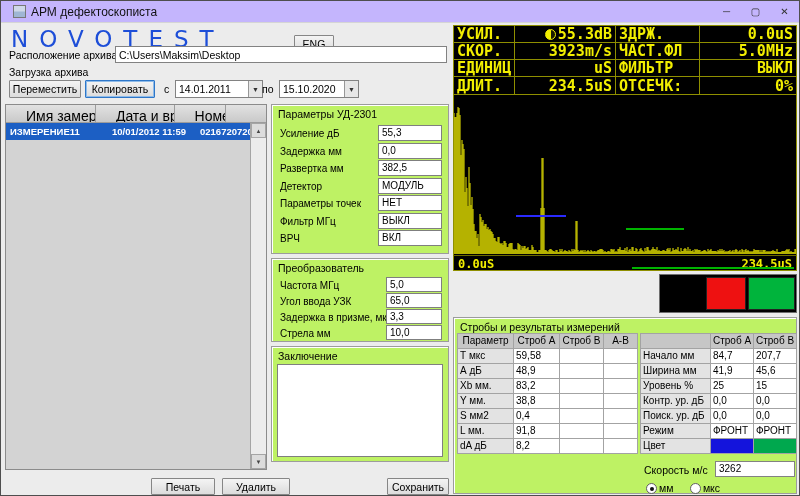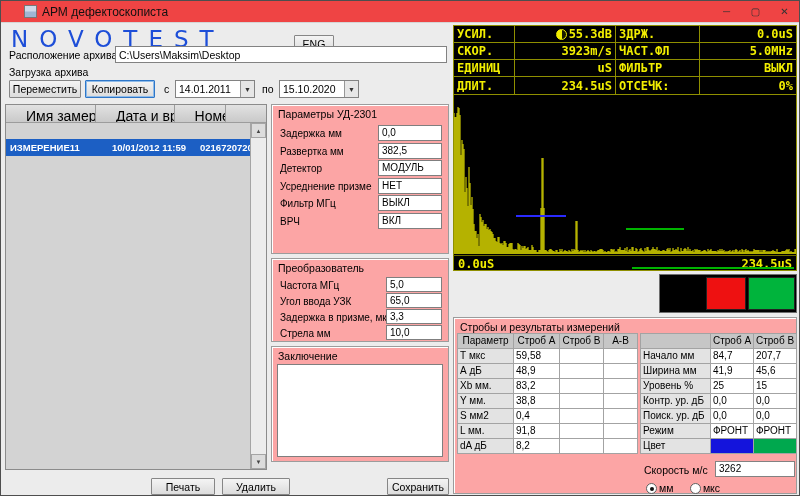--- a/index.html
+++ b/index.html
@@ -1,20 +1,20 @@
 <!DOCTYPE html>
 <html><head>
 <meta charset="utf-8">
 <style>
 *{margin:0;padding:0;box-sizing:border-box}
 body{font-family:"Liberation Sans",sans-serif;background:#555}
 .window{position:relative;width:800px;height:496px;background:#ececec;border:1px solid #4e4e4e;overflow:hidden}
 
 
-.titlebar{position:absolute;left:0;top:0;right:0;height:22px;background:#ef4444;border-bottom:1px solid #d5d5d5;display:flex;align-items:center;padding-left:23px}
+.titlebar{position:absolute;left:0;top:0;right:0;height:22px;background:#c4b5fd;border-bottom:1px solid #d5d5d5;display:flex;align-items:center;padding-left:12px}
 .app-icon{width:13px;height:13px;margin-right:5px;border:1px solid #777;background:linear-gradient(#cfd8e8 49%,#9fb6d4 51%)}
 .title{font-size:12px;color:#111}
 .winbtns{margin-left:auto;display:flex;height:22px}
 .wbtn{width:29px;display:flex;align-items:center;justify-content:center;font-size:10px;color:#333}
 
 
 .logo{position:absolute;left:10px;top:25px;font-size:23px;font-weight:normal;letter-spacing:11px;color:#1d4ed8;font-family:"DejaVu Sans",sans-serif}
 .lbl{position:absolute;font-size:10.5px;color:#000;white-space:nowrap}
 .btn{position:absolute;display:flex;align-items:center;justify-content:center;font-size:10.5px;background:linear-gradient(#f4f4f4,#dcdcdc);border:1px solid #868686;border-radius:1px;color:#000}
 .btn.focused{border-color:#2e77c9;box-shadow:inset 0 0 0 1px #8fbbe8}
@@ -28,33 +28,33 @@
 .hc{background:linear-gradient(#e2e2e2,#c9c9c9);border-right:1px solid #9c9c9c;border-bottom:1px solid #9c9c9c;font-size:14px;font-weight:normal;padding:3px 20px;white-space:nowrap;overflow:hidden}
 .hc.fill{flex:1;border-right:none}
 .lrow{display:flex;height:17px;color:#fff;font-weight:bold}
 .lc{font-size:9.5px;padding:3px 4px;white-space:nowrap;overflow:hidden}
 .w1{width:102px}.w2{width:88px}.w3{width:54px}
 .vscroll{position:absolute;top:18px;right:0;bottom:0;width:16px;background:#ececec;border-left:1px solid #a5a5a5}
 .sarr{position:absolute;left:0;right:0;height:15px;background:#dcdcdc;border:1px solid #a5a5a5;display:flex;align-items:center;justify-content:center;font-size:6px;color:#444}
 .sarr.up{top:0}.sarr.dn{bottom:0}
 
 
-.gb{position:absolute;border:1px solid #9c9c9c;box-shadow:inset 1px 1px 0 #fff;background:#fca5a5}
+.gb{position:absolute;border:1px solid #9c9c9c;box-shadow:inset 1px 1px 0 #fff;background:#bef264}
 .gbt{position:absolute;left:6px;top:3px;font-size:10.5px;white-space:nowrap}
 .prows{position:absolute;left:0;right:0;top:20px}
 .prow{position:relative;height:17.5px}
 .plabel{position:absolute;left:8px;top:3px;font-size:10px;white-space:nowrap}
 .pval{position:absolute;right:6px;top:0;width:64px;height:16px;background:#fff;border:1px solid #7f7f7f;font-size:10px;padding:1px 3px;white-space:nowrap;overflow:hidden}
 .narrow .prow{height:16px}
 .narrow .pval{width:56px;height:15px}
 .conc{position:absolute;left:5px;top:17px;width:166px;height:93px;border:1px solid #7f7f7f;background:#fff;resize:none;font-family:"Liberation Sans",sans-serif;font-size:10px}
 
 
 .disp{position:absolute;left:452px;top:24px;width:344px;height:70px;background:#000;border:1px solid #8f8f00;display:grid;grid-template-columns:61px 101px 84px 96px;grid-auto-rows:17px}
-.dcell{display:flex;align-items:center;padding:0 3px;border-right:1px solid #8f8f00;border-bottom:1px solid #8f8f00;color:#f2ee00;font-family:"DejaVu Sans Mono",monospace;font-weight:bold;font-size:12px;white-space:nowrap;overflow:hidden}
+.dcell{display:flex;align-items:center;padding:0 3px;border-right:1px solid #8f8f00;border-bottom:1px solid #8f8f00;color:#f2ee00;font-family:"DejaVu Sans Mono",monospace;font-weight:bold;font-size:15px;white-space:nowrap;overflow:hidden}
 .dcell:nth-child(4n){border-right:none}
 .dcell:nth-child(n+13){border-bottom:none}
 .dcell.val{justify-content:flex-end}
 .knob{display:none;width:11px;height:11px;border-radius:50%;border:1px solid #f2ee00;background:linear-gradient(90deg,#f2ee00 50%,#1a1a00 50%);margin-right:2px;flex:0 0 auto}
 
 
 .ascan{position:absolute;left:452px;top:94px;width:344px;height:160px;background:#000;border-left:1px solid #8f8f00;border-right:1px solid #8f8f00}
 .gate{position:absolute;height:2px}
 .scale{position:absolute;left:452px;top:254px;width:344px;height:16px;background:#000;border:1px solid #8f8f00;border-top:1px solid #6a6a00;color:#f2ee00;font-family:"DejaVu Sans Mono",monospace;font-weight:bold;font-size:12px}
 .scale .sl{position:absolute;left:4px;top:1px}
@@ -99,73 +99,77 @@
   <button class="btn" style="left:293px;top:34px;width:40px;height:17px">ENG</button>
 
   <span class="lbl" style="left:8px;top:48px">Расположение архива:</span>
   <div class="field" style="left:114px;top:45px;width:332px;height:17px">C:\Users\Maksim\Desktop</div>
 
   <span class="lbl" style="left:8px;top:65px">Загрузка архива</span>
 
   <button class="btn" style="left:8px;top:79px;width:72px;height:18px">Переместить</button>
   <button class="btn focused" style="left:84px;top:79px;width:70px;height:18px">Копировать</button>
   <span class="lbl" style="left:163px;top:82px">с</span>
-  <div class="field combo" style="left:174px;top:79px;width:80px;height:18px">
+  <div class="field combo" style="left:174px;top:79px;width:88px;height:18px">
     <span>14.01.2011</span>
     <span class="carrow">▼</span>
   </div>
   <span class="lbl" style="left:261px;top:82px">по</span>
   <div class="field combo" style="left:278px;top:79px;width:80px;height:18px">
     <span>15.10.2020</span>
     <span class="carrow">▼</span>
   </div>
 
   <div class="list">
     <div class="lhead">
       <div class="hc w1">Имя замера</div>
       <div class="hc w2">Дата и время</div>
       <div class="hc w3">Номер</div>
       <div class="hc fill"></div>
     </div>
-    <div class="lrow" style="background: rgb(28, 95, 196); margin-top: 16px;">
+    <div class="lrow" style="background: rgb(28, 95, 196);">
       <div class="lc w1">ИЗМЕРЕНИЕ11</div>
       <div class="lc w2">10/01/2012 11:59</div>
       <div class="lc w3">0216720720</div>
     </div>
     <div class="vscroll">
       <span class="sarr up">▲</span>
       <span class="sarr dn">▼</span>
     </div>
   </div>
 
   <button class="btn" style="left:150px;top:477px;width:64px;height:17px">Печать</button>
   <button class="btn" style="left:221px;top:477px;width:68px;height:17px">Удалить</button>
   <button class="btn" style="left:386px;top:477px;width:62px;height:17px">Сохранить</button>
 
   <div class="gb" style="left:270px;top:103px;width:178px;height:150px">
     <span class="gbt">Параметры УД-2301</span>
     <div class="prows" id="dp-rows">
+    <div class="prow">
+      <span class="plabel">Усиление дБ</span>
+      <span class="pval">55,3</span>
+    </div>
 
     <div class="prow">
       <span class="plabel">Задержка мм</span>
       <span class="pval">0,0</span>
     </div>
 
     <div class="prow">
       <span class="plabel">Развертка мм</span>
       <span class="pval">382,5</span>
     </div>
 
     <div class="prow">
       <span class="plabel">Детектор</span>
       <span class="pval">МОДУЛЬ</span>
     </div>
 
     <div class="prow">
-      <span class="plabel">Усреднение призме</span>
+      <span class="plabel">Параметры точек</span>
       <span class="pval">НЕТ</span>
     </div>
 
     <div class="prow">
       <span class="plabel">Фильтр МГц</span>
       <span class="pval">ВЫКЛ</span>
     </div>
 
     <div class="prow">
       <span class="plabel">ВРЧ</span>

